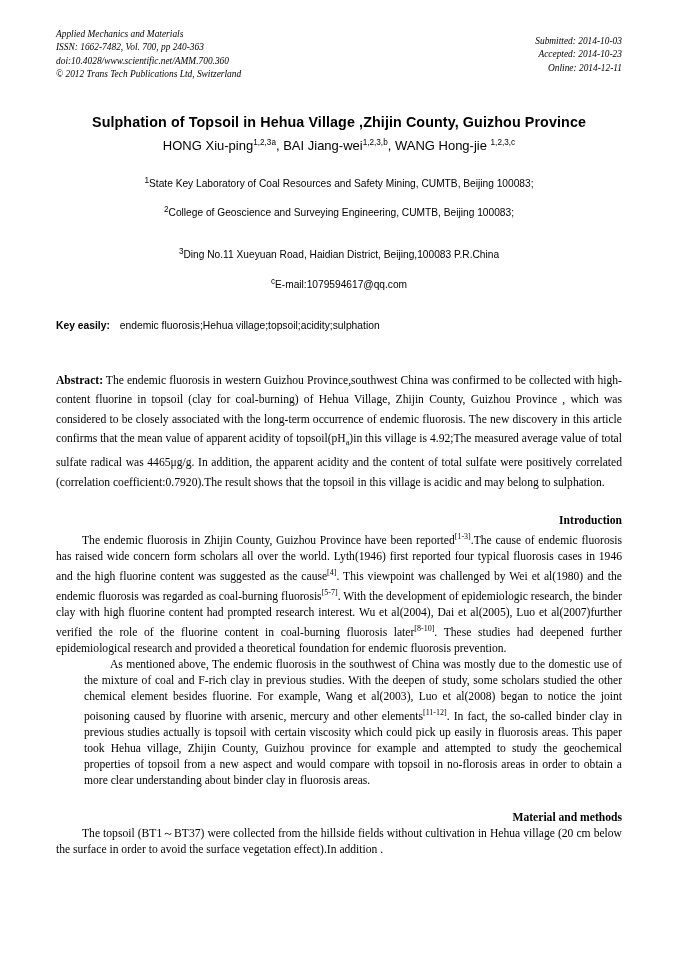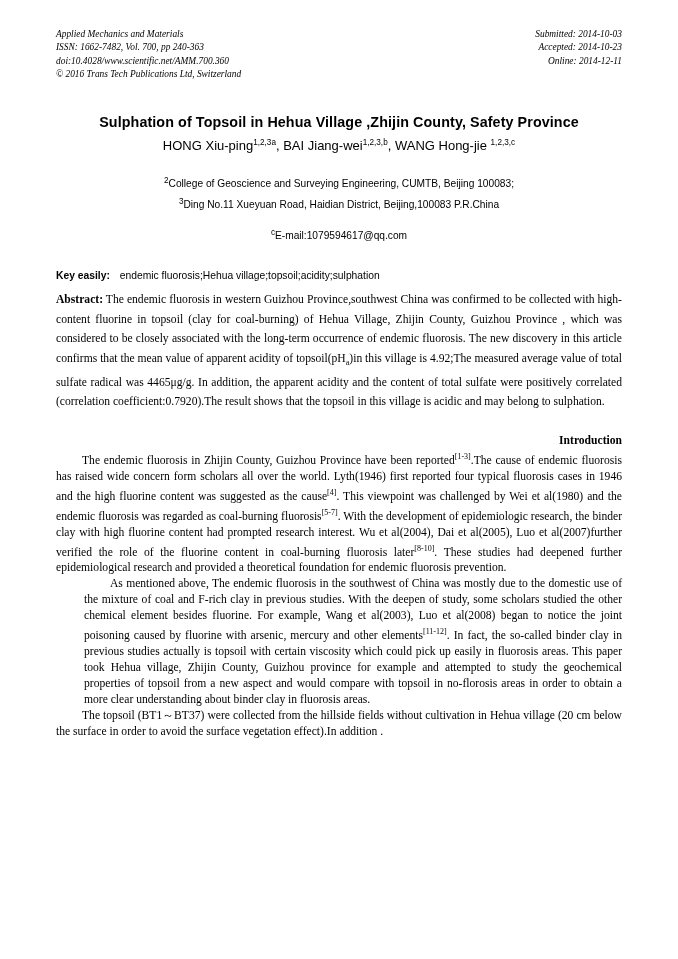--- a/index.html
+++ b/index.html
@@ -22,20 +22,21 @@
   }
 
   
   .hdr {
     display: flex;
     justify-content: space-between;
     font-style: italic;
     font-size: 9.4px;
     line-height: 13.4px;
     margin-bottom: 2px;
+    align-items: center;
   }
   .hdr-left div, .hdr-right div { white-space: nowrap; }
   .hdr-right { text-align: right; }
 
   
   .title {
     font-family: "Liberation Sans", sans-serif;
     font-size: 14.3px;
     font-weight: bold;
     text-align: center;
@@ -66,21 +67,21 @@
   .keywords {
     font-family: "Liberation Sans", sans-serif;
     font-size: 10.3px;
     margin-top: 27px;
   }
   .keywords .kw-label { font-weight: bold; }
   .keywords .kw-val { margin-left: 10px; }
 
   
   .abstract {
-    margin-top: 9px;
+    margin-top: 40px;
     font-size: 11.6px;
     line-height: 19.6px;
     text-align: justify;
   }
   .abstract .ab-label { font-weight: bold; }
 
   
   .sec-head {
     font-weight: bold;
     font-size: 11.6px;
@@ -102,40 +103,43 @@
 </head>
 <body>
 
 <div class="page">
 
   <div class="hdr">
     <div class="hdr-left">
       <div>Applied Mechanics and Materials</div>
       <div>ISSN: 1662-7482, Vol. 700, pp 240-363</div>
       <div>doi:10.4028/www.scientific.net/AMM.700.360</div>
-      <div>© 2016 Trans Tech Publications Ltd, Switzerland</div>
+      <div>© 2012 Trans Tech Publications Ltd, Switzerland</div>
     </div>
     <div class="hdr-right">
       <div>Submitted: 2014-10-03</div>
       <div>Accepted: 2014-10-23</div>
       <div>Online: 2014-12-11</div>
     </div>
   </div>
 
-  <h1 class="title">Sulphation of Topsoil in Hehua Village ,Zhijin County, Safety Province</h1>
+  <h1 class="title">Sulphation of Topsoil in Hehua Village ,Zhijin County, Guizhou Province</h1>
 
   <div class="authors">
     <span>HONG Xiu-ping</span><sup>1,2,3a</sup><span>, </span><span>BAI Jiang-wei</span><sup>1,2,3,b</sup><span>, </span><span>WANG Hong-jie</span> <sup>1,2,3,c</sup>
   </div>
 
   <div class="affil">
+    <div>
+      <sup>1</sup><span>State Key Laboratory of Coal Resources and Safety Mining, CUMTB, Beijing 100083;</span>
+    </div>
     <div style="margin-top:12px">
       <sup>2</sup><span>College of Geoscience and Surveying Engineering, CUMTB, Beijing 100083;</span>
     </div>
-    <div style="margin-top:4px">
+    <div style="margin-top:24px">
       <sup>3</sup><span>Ding No.11 Xueyuan Road, Haidian District, Beijing,100083 P.R.China</span>
     </div>
     <div style="margin-top:13px">
       <sup>c</sup><span>E-mail:1079594617@qq.com</span>
     </div>
   </div>
 
   <div class="keywords">
     <span class="kw-label">Key easily:</span><span class="kw-val">endemic fluorosis;Hehua village;topsoil;acidity;sulphation</span>
   </div>
@@ -145,16 +149,17 @@
     <span>The endemic fluorosis in western Guizhou Province,southwest China was confirmed to be collected with high-content fluorine in topsoil (clay for coal-burning) of Hehua Village,   Zhijin County, Guizhou Province , which was considered to be closely associated with the long-term occurrence of endemic fluorosis. The new discovery in this article confirms that the mean value of apparent acidity of topsoil(pH</span><sub class="sb">a</sub><span>)in this village is 4.92;The measured average value of total sulfate radical was 4465μg/g. In addition, the apparent acidity and the content of total sulfate were positively correlated (correlation coefficient:0.7920).The result shows that the topsoil in this village is acidic and may belong to sulphation.</span>
   </div>
 
   <div>
     <div class="sec-head">Introduction</div>
     <p class="body" id="p0">The endemic fluorosis in Zhijin County, Guizhou Province have been reported<sup class="ref">[1-3]</sup>.The cause of endemic fluorosis has raised wide concern form scholars all over the world. Lyth(1946) first reported four typical fluorosis cases in 1946 and the high fluorine content was suggested as the cause<sup class="ref">[4]</sup>. This viewpoint was challenged by Wei et al(1980) and the endemic fluorosis was regarded as coal-burning fluorosis<sup class="ref">[5-7]</sup>. With the development of epidemiologic research, the binder clay with high fluorine content had prompted research interest. Wu et al(2004), Dai et al(2005), Luo et al(2007)further verified the role of the fluorine content in coal-burning fluorosis later<sup class="ref">[8-10]</sup>. These studies had deepened further epidemiological research and provided a theoretical foundation for endemic fluorosis prevention.</p>
     <p class="body" id="p1">As mentioned above, The endemic fluorosis in the southwest of China was mostly due to the domestic use of the mixture of coal and F-rich clay in previous studies. With the deepen of study, some scholars studied the other chemical element besides fluorine. For example, Wang et al(2003), Luo et al(2008) began to notice the joint poisoning caused by fluorine with arsenic, mercury and other elements<sup class="ref">[11-12]</sup>. In fact, the so-called binder clay in previous studies actually is topsoil with certain viscosity which could pick up easily in fluorosis areas. This paper took Hehua village, Zhijin County, Guizhou province for example and attempted to study the geochemical properties of topsoil from a new aspect and would compare with topsoil in no-florosis areas in order to obtain a more clear understanding about binder clay in fluorosis areas.</p>
   </div>
 
   <div>
+    <div class="sec-head">Material and methods</div>
     <p class="body" id="p2">The topsoil   (BT1～BT37) were collected from the hillside fields without cultivation in Hehua village (20 cm below the surface in order to avoid the surface vegetation effect).In addition .</p>
   </div>
 
 </div>
 
 </body></html>

